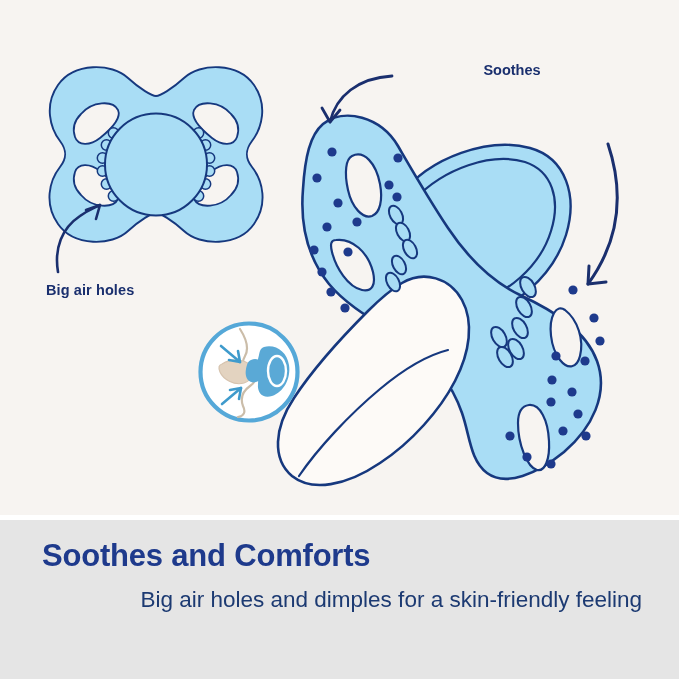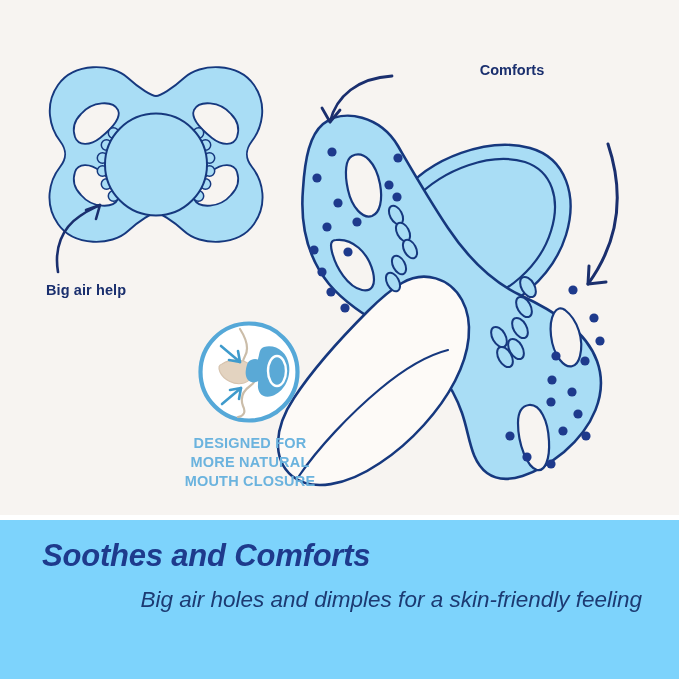--- a/index.html
+++ b/index.html
@@ -32,22 +32,21 @@
     position: absolute;
     left: 0; top: 515px;
     width: 679px; height: 5px;
     background: #ffffff;
   }
   #band {
     position: absolute;
     left: 0; top: 520px;
     width: 679px;
     height: 159px;
-    background: #7dd3fc;
-    font-style: italic;
+    background: #e5e5e5;
   }
   .band-inner {
     position: absolute;
     left: 42px;
     top: 18px;
     width: 600px;
   }
   #band-title {
     font-size: 31px;
     font-weight: bold;
@@ -308,30 +307,25 @@
           <path d="M221 346 L 240 362" fill="none" stroke="#3f9bcc" stroke-width="2.6" stroke-linecap="round"></path>
           <path d="M240 362 L 229 360 M240 362 L 238 351" fill="none" stroke="#3f9bcc" stroke-width="2.6" stroke-linecap="round"></path>
         </g>
         <g>
           <path d="M222 404 L 241 388" fill="none" stroke="#3f9bcc" stroke-width="2.6" stroke-linecap="round"></path>
           <path d="M241 388 L 230 390 M241 388 L 239 399" fill="none" stroke="#3f9bcc" stroke-width="2.6" stroke-linecap="round"></path>
         </g>
       </g>
     </svg>
 
-    <div class="anno" id="label-bigair">Big air help</div>
-
-    <div class="anno" id="label-dimples-title">Comforts</div>
-
-
-    <div id="badge-caption">
-      <div>DESIGNED FOR</div>
-      <div>MORE NATURAL</div>
-      <div>MOUTH CLOSURE</div>
-    </div>
+    <div class="anno" id="label-bigair">Big air holes</div>
+
+    <div class="anno" id="label-dimples-title">Soothes</div>
+
+
   </div>
 
   <div id="gap"></div>
 
   <div id="band">
     <div class="band-inner">
       <h1 id="band-title">Soothes and Comforts</h1>
       <p id="band-sub">Big air holes and dimples for a skin-friendly feeling</p>
     </div>
   </div>

